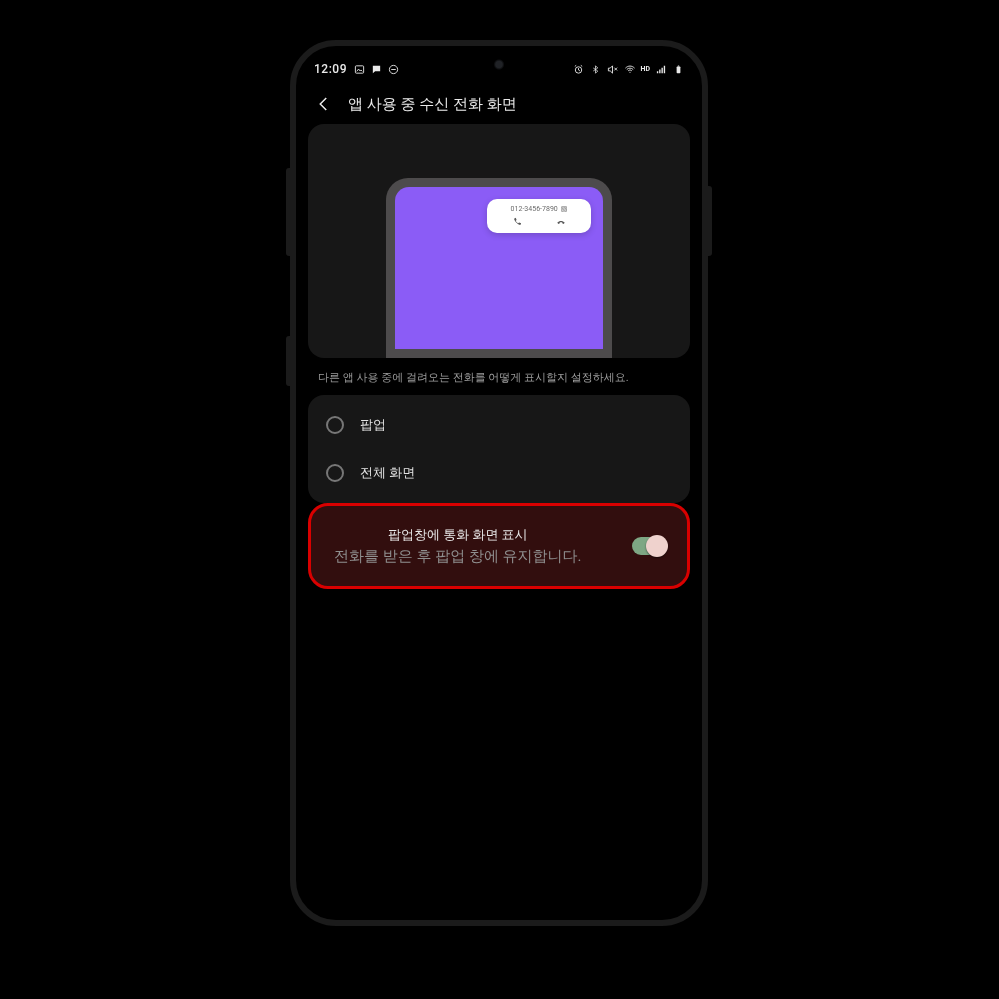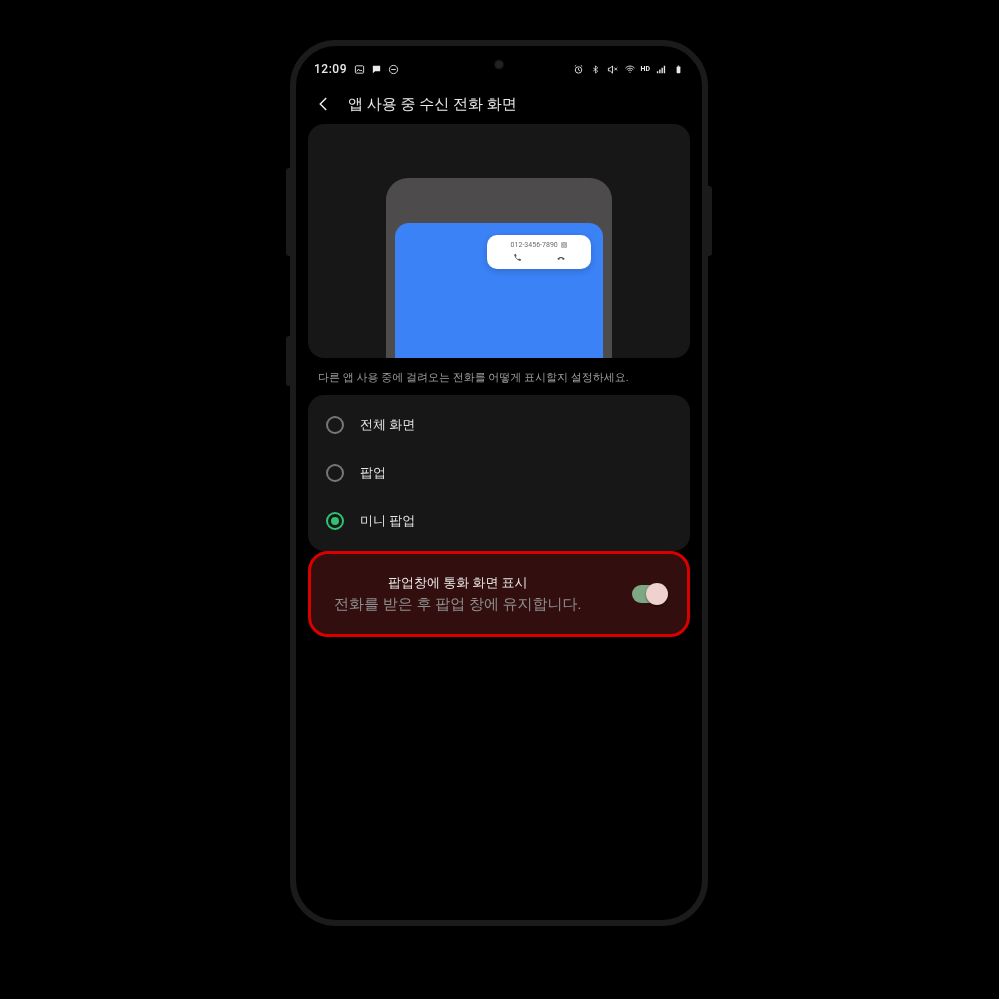--- a/index.html
+++ b/index.html
@@ -65,24 +65,23 @@
       display:flex; justify-content:center; align-items:flex-end;
     }
     .mock-phone {
       width:226px; height:180px;
       background:#4d4b4c;
       border-radius:22px 22px 0 0;
       padding:9px;
     }
     .mock-inner {
       width:100%; height:100%;
-      background:#3b82f6;
+      background:#8b5cf6;
       border-radius:14px 14px 0 0;
       position:relative;
-      margin-top:36px;
     }
     .mini-popup {
       position:absolute; top:12px; right:12px;
       background:#fff;
       border-radius:10px;
       box-shadow:0 2px 6px rgba(0,0,0,.18);
       padding:6px 8px 4px 8px;
       width:104px;
       text-align:center;
     }
@@ -257,29 +256,25 @@
             </div>
           </div>
         </div>
       </div>
 
       <div class="hint-text">다른 앱 사용 중에 걸려오는 전화를 어떻게 표시할지 설정하세요.</div>
 
       <div class="radio-card">
         <div class="radio-row">
           <div class="radio-circle"></div>
-          <div class="radio-label">전체 화면</div>
+          <div class="radio-label">팝업</div>
         </div>
         <div class="radio-row">
           <div class="radio-circle"></div>
-          <div class="radio-label">팝업</div>
-        </div>
-        <div class="radio-row">
-          <div class="radio-circle sel"></div>
-          <div class="radio-label">미니 팝업</div>
+          <div class="radio-label">전체 화면</div>
         </div>
       </div>
 
       <div class="highlight-wrap">
         <div class="toggle-card">
           <div class="tg-text">
             <div class="tg-title">팝업창에 통화 화면 표시</div>
             <div class="tg-sub">전화를 받은 후 팝업 창에 유지합니다.</div>
           </div>
           <div class="switch">

